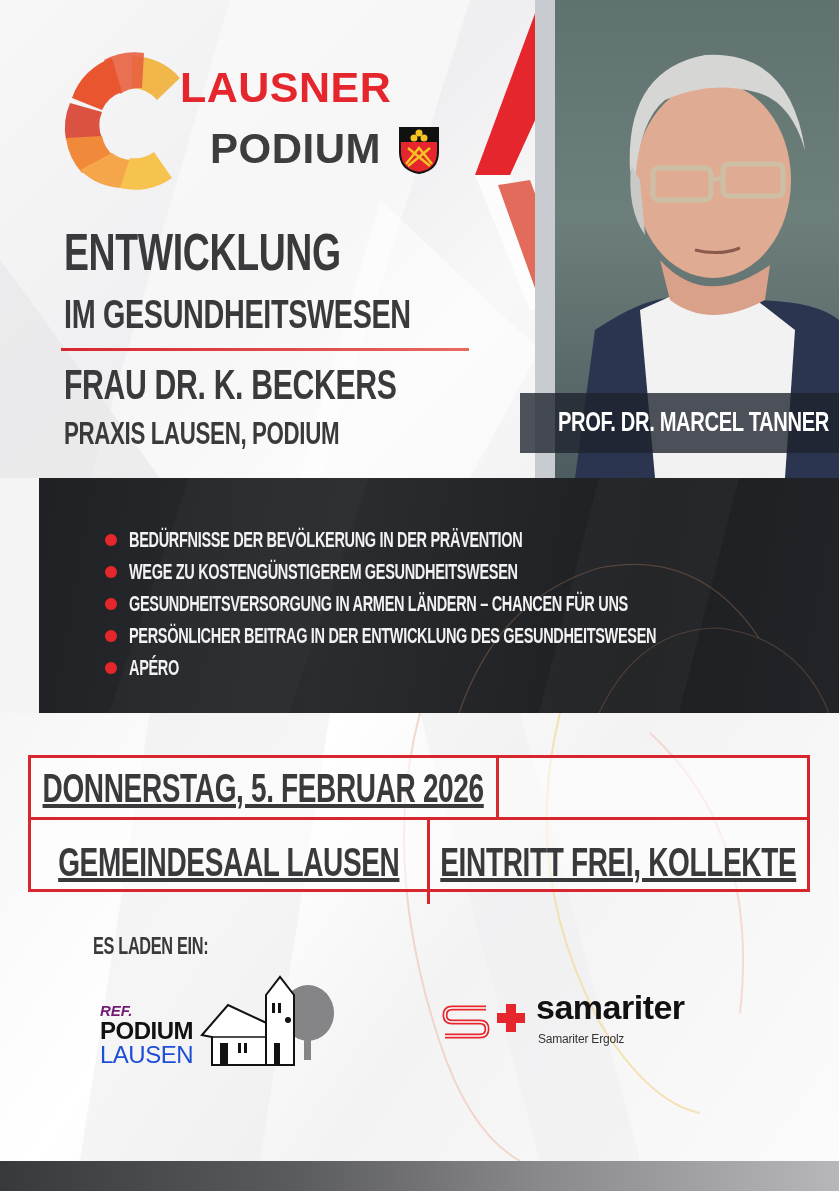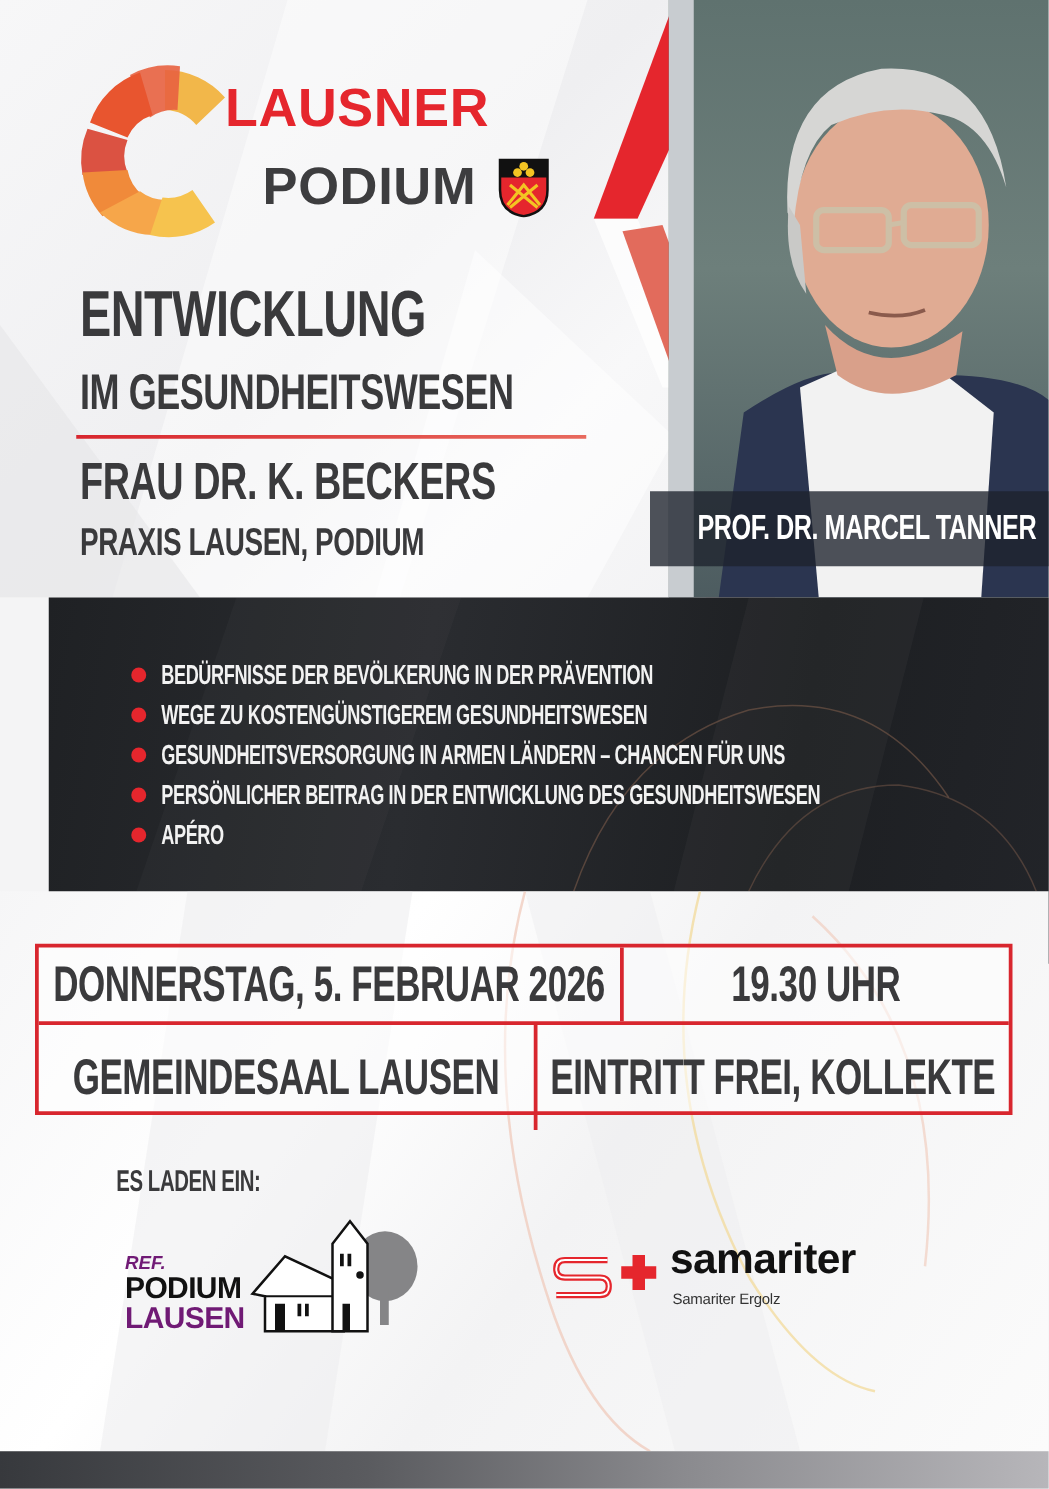--- a/index.html
+++ b/index.html
@@ -62,35 +62,35 @@
 
   
   #lower { position: absolute; left: 0; top: 713px; width: 839px; height: 448px; overflow: hidden;
            background: linear-gradient(125deg, #f6f6f7 0%, #ffffff 30%, #f3f3f4 55%, #fbfbfb 100%); }
 
   
   #info { position: absolute; left: 28px; top: 755px; width: 782px; height: 137px;
           border: 3px solid #d8262e; background: rgba(255,255,255,0.55); }
   #info-row1 { position: absolute; left: 0; top: 0; width: 100%; height: 62px; border-bottom: 3px solid #d8262e; }
   #info-row2 { position: absolute; left: 0; top: 62px; width: 100%; height: 84px; }
-  .cell { position: absolute; top: 0; height: 100%; display: flex; align-items: center; justify-content: center; overflow: visible; }
+  .cell { position: absolute; top: 0; height: 100%; display: flex; align-items: center; justify-content: center; overflow: visible; text-decoration: underline; }
   .cell span { font-size: 40px; color: #3a3a3c; white-space: nowrap; display: inline-block;
                transform: scaleX(0.7); transform-origin: center center; line-height: 1; }
   #cell-date { left: 0; width: 468px; border-right: 3px solid #d8262e; }
   #cell-time { left: 468px; width: 308px; }
   #cell-place { left: 0; width: 399px; border-right: 3px solid #d8262e; }
   #cell-entry { left: 399px; width: 377px; }
 
   
   #invite-label { position: absolute; left: 93px; top: 934px; font-size: 24px; color: #3a3a3c;
                   transform: scaleX(0.68); white-space: nowrap; line-height: 1; }
   #church { position: absolute; left: 100px; top: 975px; width: 240px; height: 95px; }
   #church-ref { position: absolute; left: 0; top: 27px; font-size: 15px; font-weight: 700; color: #701a75; font-style: italic; }
   #church-kirche { position: absolute; left: 0; top: 42px; font-size: 24px; font-weight: 700; color: #111; letter-spacing: -0.5px; }
-  #church-lausen { position: absolute; left: 0; top: 66px; font-size: 24px; font-weight: 700; color: #701a75; letter-spacing: -0.5px; }
+  #church-lausen { position: absolute; left: 0; top: 66px; font-size: 24px; font-weight: 400; color: #1d4ed8; letter-spacing: -0.5px; }
   #church-art { position: absolute; left: 100px; top: 0; width: 140px; height: 95px; }
 
   #samariter { position: absolute; left: 442px; top: 990px; width: 300px; height: 65px; }
   #sam-art { position: absolute; left: 0; top: 10px; width: 90px; height: 40px; }
   #sam-word { position: absolute; left: 94px; top: 0; font-size: 34px; font-weight: 700; color: #111; letter-spacing: -0.5px; line-height: 1; text-align: center; }
   #sam-sub { position: absolute; left: 96px; top: 42px; font-size: 12px; color: #333; letter-spacing: -0.2px; }
 
   
   #bottom-bar { position: absolute; left: 0; top: 1161px; width: 839px; height: 30px;
                 background: linear-gradient(90deg, #37393d 0%, #5a5b5f 35%, #8a8a8e 65%, #b7b6ba 100%); }
@@ -205,23 +205,20 @@
     <path d="M420 0 Q380 150 440 330 Q470 420 520 448" stroke="#f0c8b8" stroke-width="2" fill="none" opacity="0.7"></path>
     <path d="M560 0 Q520 160 600 310 Q650 390 700 400" stroke="#f3dca0" stroke-width="2" fill="none" opacity="0.8"></path>
     <path d="M650 20 Q760 120 740 300" stroke="#f0c8b8" stroke-width="2" fill="none" opacity="0.6"></path>
   </svg>
 </div>
 
 <div id="info">
   <div id="info-row1">
     <div id="cell-date" class="cell">
         <span class="cond">DONNERSTAG, 5. FEBRUAR 2026</span>
-      </div>
-    <div id="cell-time" class="cell">
-        <span class="cond">19.30 UHR</span>
       </div>
   </div>
   <div id="info-row2">
     <div id="cell-place" class="cell">
         <span class="cond">GEMEINDESAAL LAUSEN</span>
       </div>
     <div id="cell-entry" class="cell">
         <span class="cond">EINTRITT FREI, KOLLEKTE</span>
       </div>
   </div>

